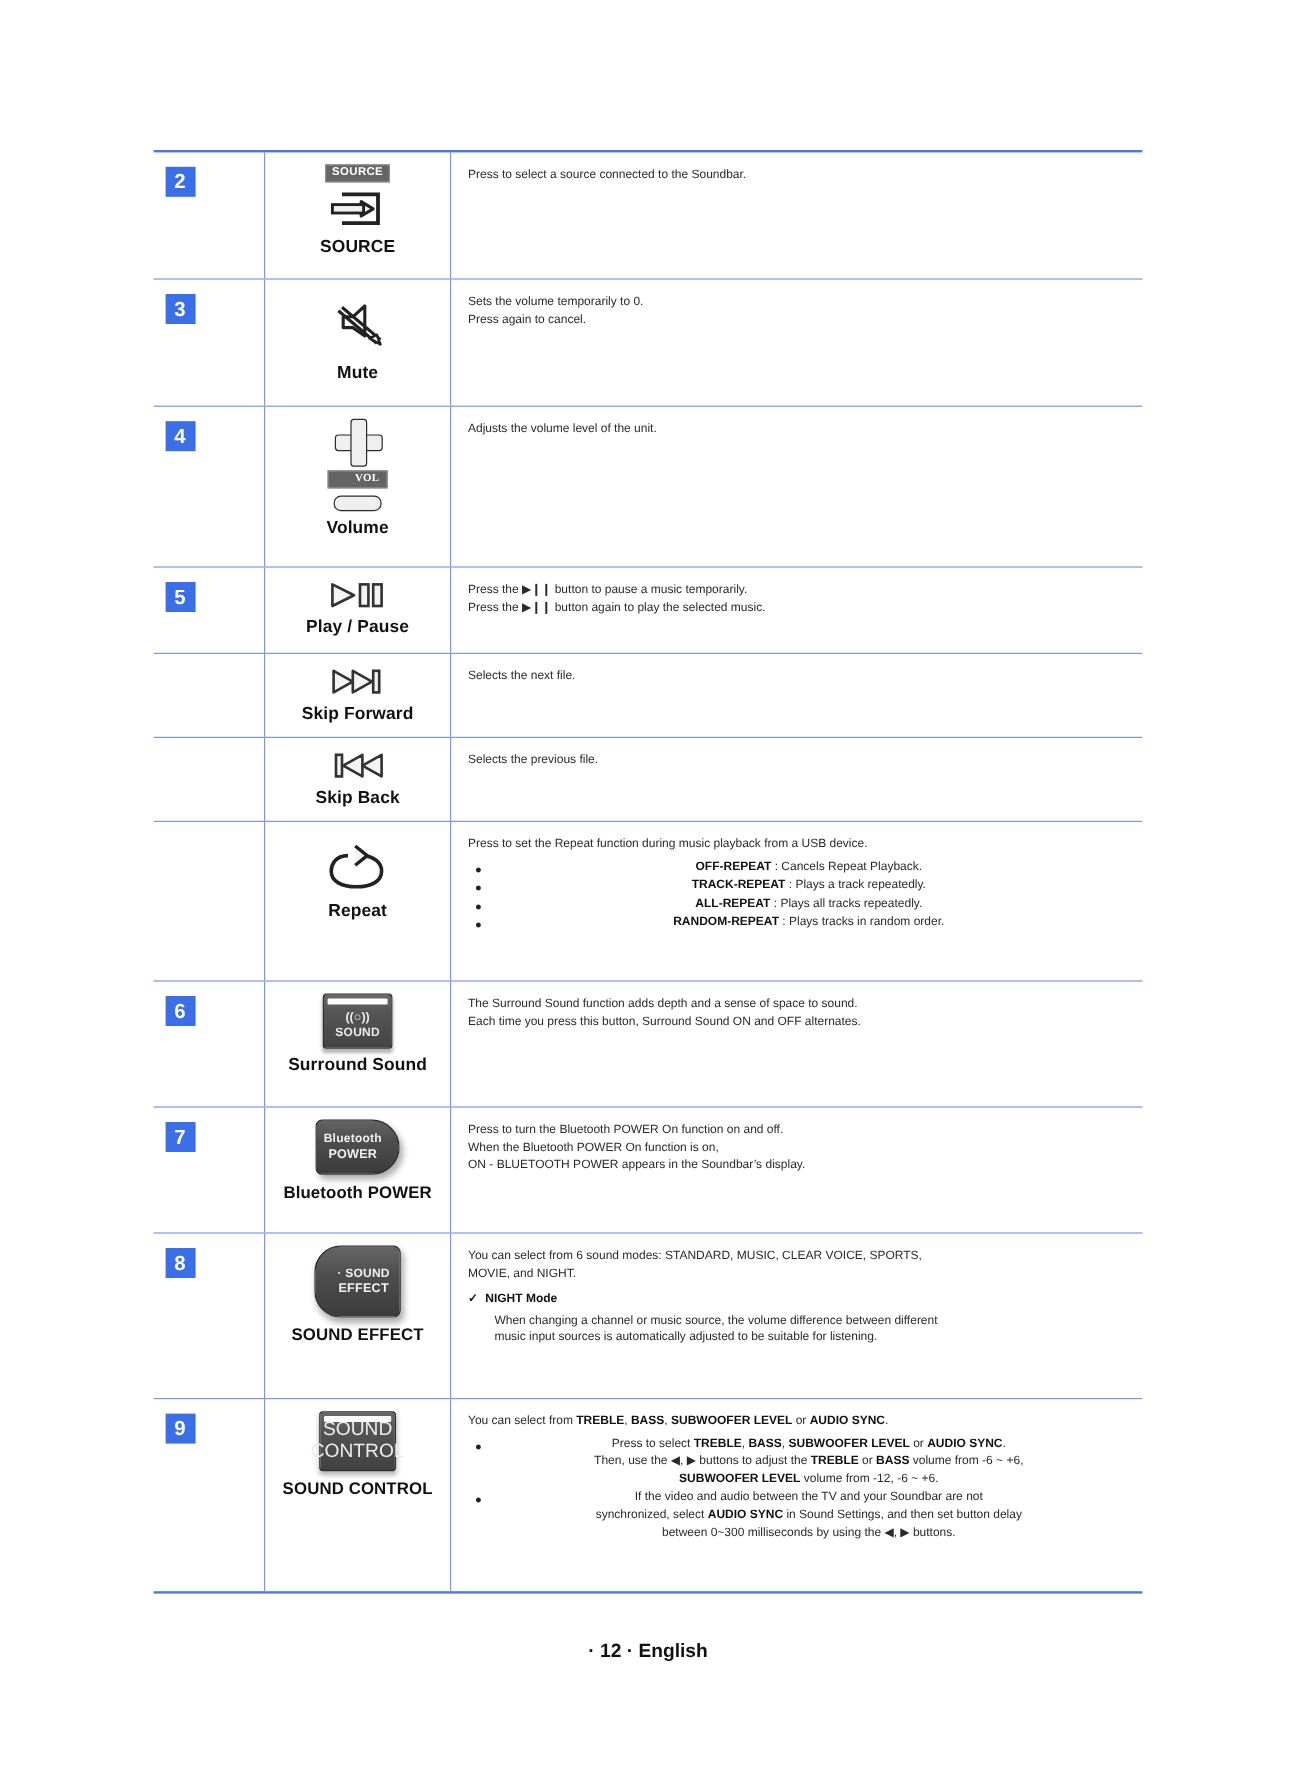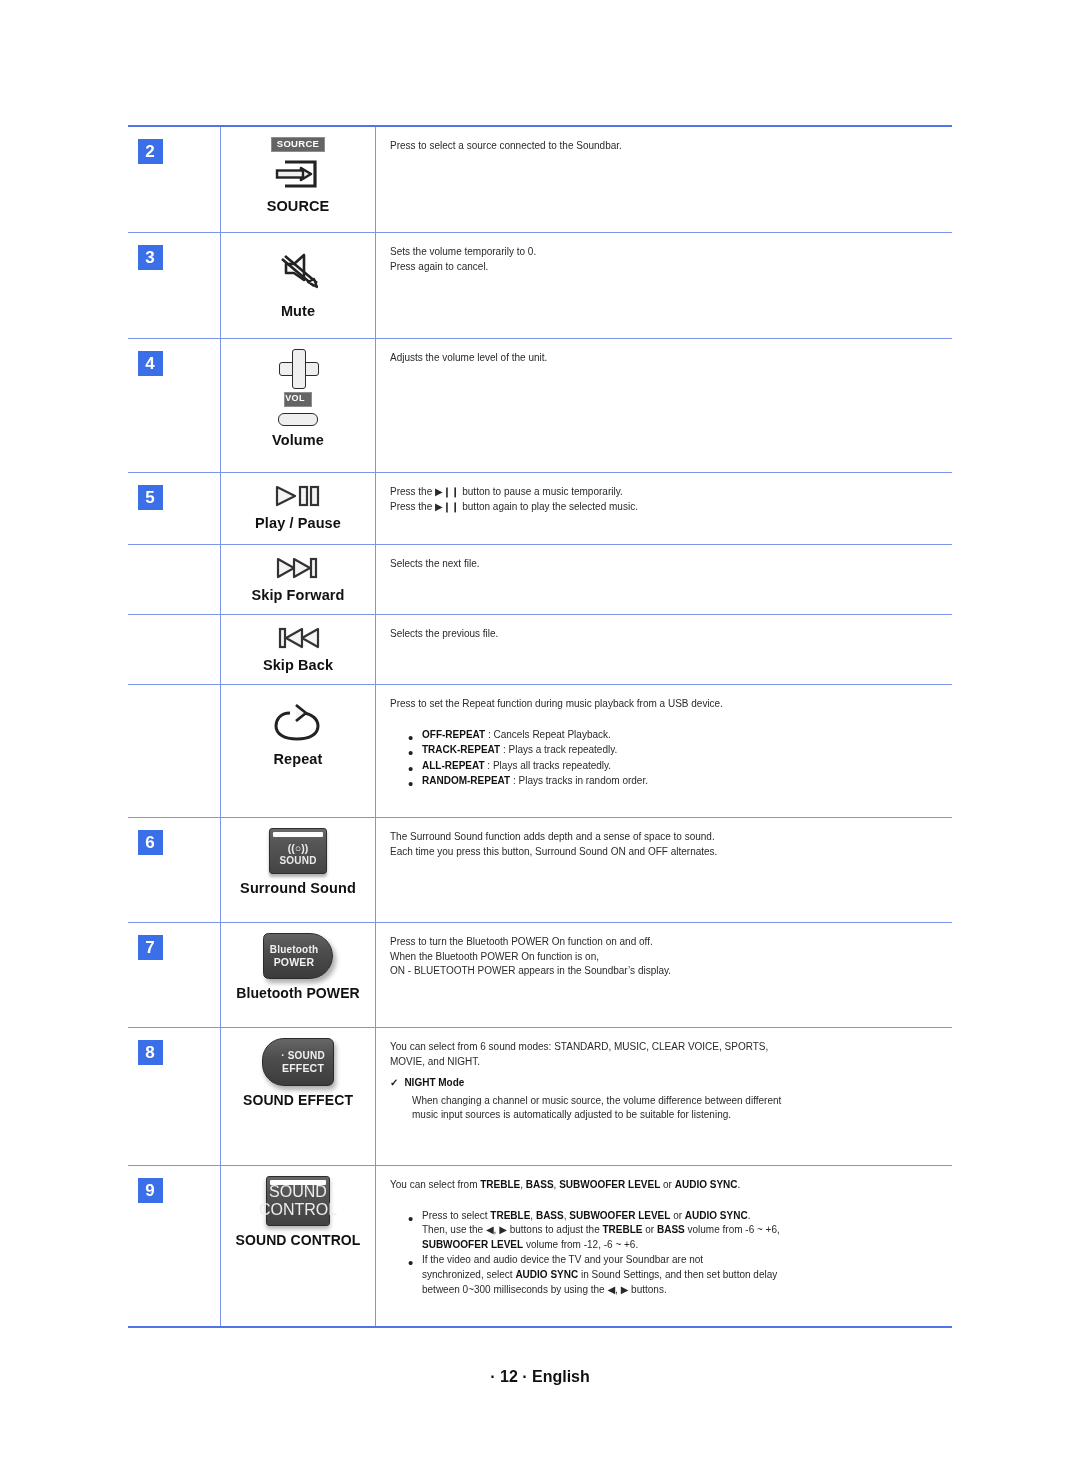--- a/index.html
+++ b/index.html
@@ -81,21 +81,21 @@
     background:#646464;
     color:#fff;
     font-size:9.5px;
     font-weight:bold;
     letter-spacing:.3px;
     padding:1px 5px 2px 5px;
     border:1px solid #8d8d8d;
     line-height:1.1;
     font-family:"Liberation Sans", sans-serif;
   }
-  .chip.small{font-size:9px;padding:1px 6px 2px 0;}
+  .chip.small{font-size:9px;padding:1px 6px 2px 22px;font-family:Liberation Serif, serif;}
 
   .vol-plus{
     width:38px;height:38px;position:relative;margin-bottom:5px;
   }
   .vol-plus .bar{
     position:absolute;background:#efefef;border:1.6px solid #2b2b2b;border-radius:3px;
   }
   .vol-plus .h{left:0;top:13px;width:38px;height:12px;}
   .vol-plus .v{left:13px;top:0;width:12px;height:38px;}
   .vol-plus .mask{
@@ -135,21 +135,21 @@
   .bt-btn{
     width:70px;height:46px;
     border-radius:6px 26px 26px 6px;
     background:linear-gradient(180deg,#636363 0%,#4d4d4d 40%,#3b3b3b 100%);
     border:1px solid #2b2b2b;
     box-shadow:3px 4px 5px rgba(0,0,0,.32);
     display:flex;flex-direction:column;align-items:center;justify-content:center;
     color:#f0f0f0;padding-right:8px;box-sizing:border-box;
   }
   .se-btn{
-    width:72px;height:48px;
+    width:72px;height:60px;
     border-radius:22px 6px 6px 22px;
     background:linear-gradient(180deg,#666 0%,#4e4e4e 40%,#3c3c3c 100%);
     border:1px solid #2b2b2b;
     box-shadow:2px 4px 5px rgba(0,0,0,.32);
     display:flex;flex-direction:column;align-items:center;justify-content:center;
     color:#f0f0f0;padding-left:10px;box-sizing:border-box;
   }
   .sc-btn{
     width:62px;height:48px;position:relative;
     border-radius:3px;
@@ -162,21 +162,21 @@
   .sc-btn:before{
     content:"";position:absolute;left:3px;right:3px;top:3px;height:5px;
     background:#fdfdfd;border-radius:1px;
   }
 
   .glyph{display:block;}
 
   
   .ln{display:block;}
   .b{font-weight:bold;color:#111;}
-  .bullets{margin:16px;padding:0;list-style:none;}
+  .bullets{margin:4px;padding:0;list-style:none;text-align:center;}
   .bullets li{
     position:relative;padding-left:16px;margin-top:1px;
   }
   .bullets li:before{
     content:"\2022";position:absolute;left:2px;top:-1px;font-size:15px;color:#222;
   }
   .check-line{font-weight:bold;color:#111;margin-top:7px;}
   .check-mark{font-weight:bold;margin-right:6px;}
   .indent{margin-left:22px;margin-top:3px;}
 
@@ -390,21 +390,21 @@
         <div class="sc-btn">
           <div class="w1">SOUND</div>
           <div class="w2">CONTROL</div>
         </div>
         <div class="btn-label wide">SOUND CONTROL</div>
       </div>
       <div class="c-desc">
         <div class="ln" id="sc-intro"><span>You can select from </span><span class="b">TREBLE</span><span>, </span><span class="b">BASS</span><span>, </span><span class="b">SUBWOOFER LEVEL</span><span> or </span><span class="b">AUDIO SYNC</span><span>.</span></div>
         <ul class="bullets" id="sc-bullets">
             <li><span>Press to select </span><span class="b">TREBLE</span><span>, </span><span class="b">BASS</span><span>, </span><span class="b">SUBWOOFER LEVEL</span><span> or </span><span class="b">AUDIO SYNC</span><span>.</span><br><span>Then, use the ◀, ▶ buttons to adjust the </span><span class="b">TREBLE</span><span> or </span><span class="b">BASS</span><span> volume from -6 ~ +6,</span><br><span class="b">SUBWOOFER LEVEL</span><span> volume from -12, -6 ~ +6.</span></li>
-            <li><span>If the video and audio device the TV and your Soundbar are not</span><br><span>synchronized, select </span><span class="b">AUDIO SYNC</span><span> in Sound Settings, and then set button delay</span><br><span>between 0~300 milliseconds by using the ◀, ▶ buttons.</span></li>
+            <li><span>If the video and audio between the TV and your Soundbar are not</span><br><span>synchronized, select </span><span class="b">AUDIO SYNC</span><span> in Sound Settings, and then set button delay</span><br><span>between 0~300 milliseconds by using the ◀, ▶ buttons.</span></li>
           </ul>
       </div>
     </div>
 
   </div>
 
   <div class="footer">· 12 · English</div>
 
 </div>
 

